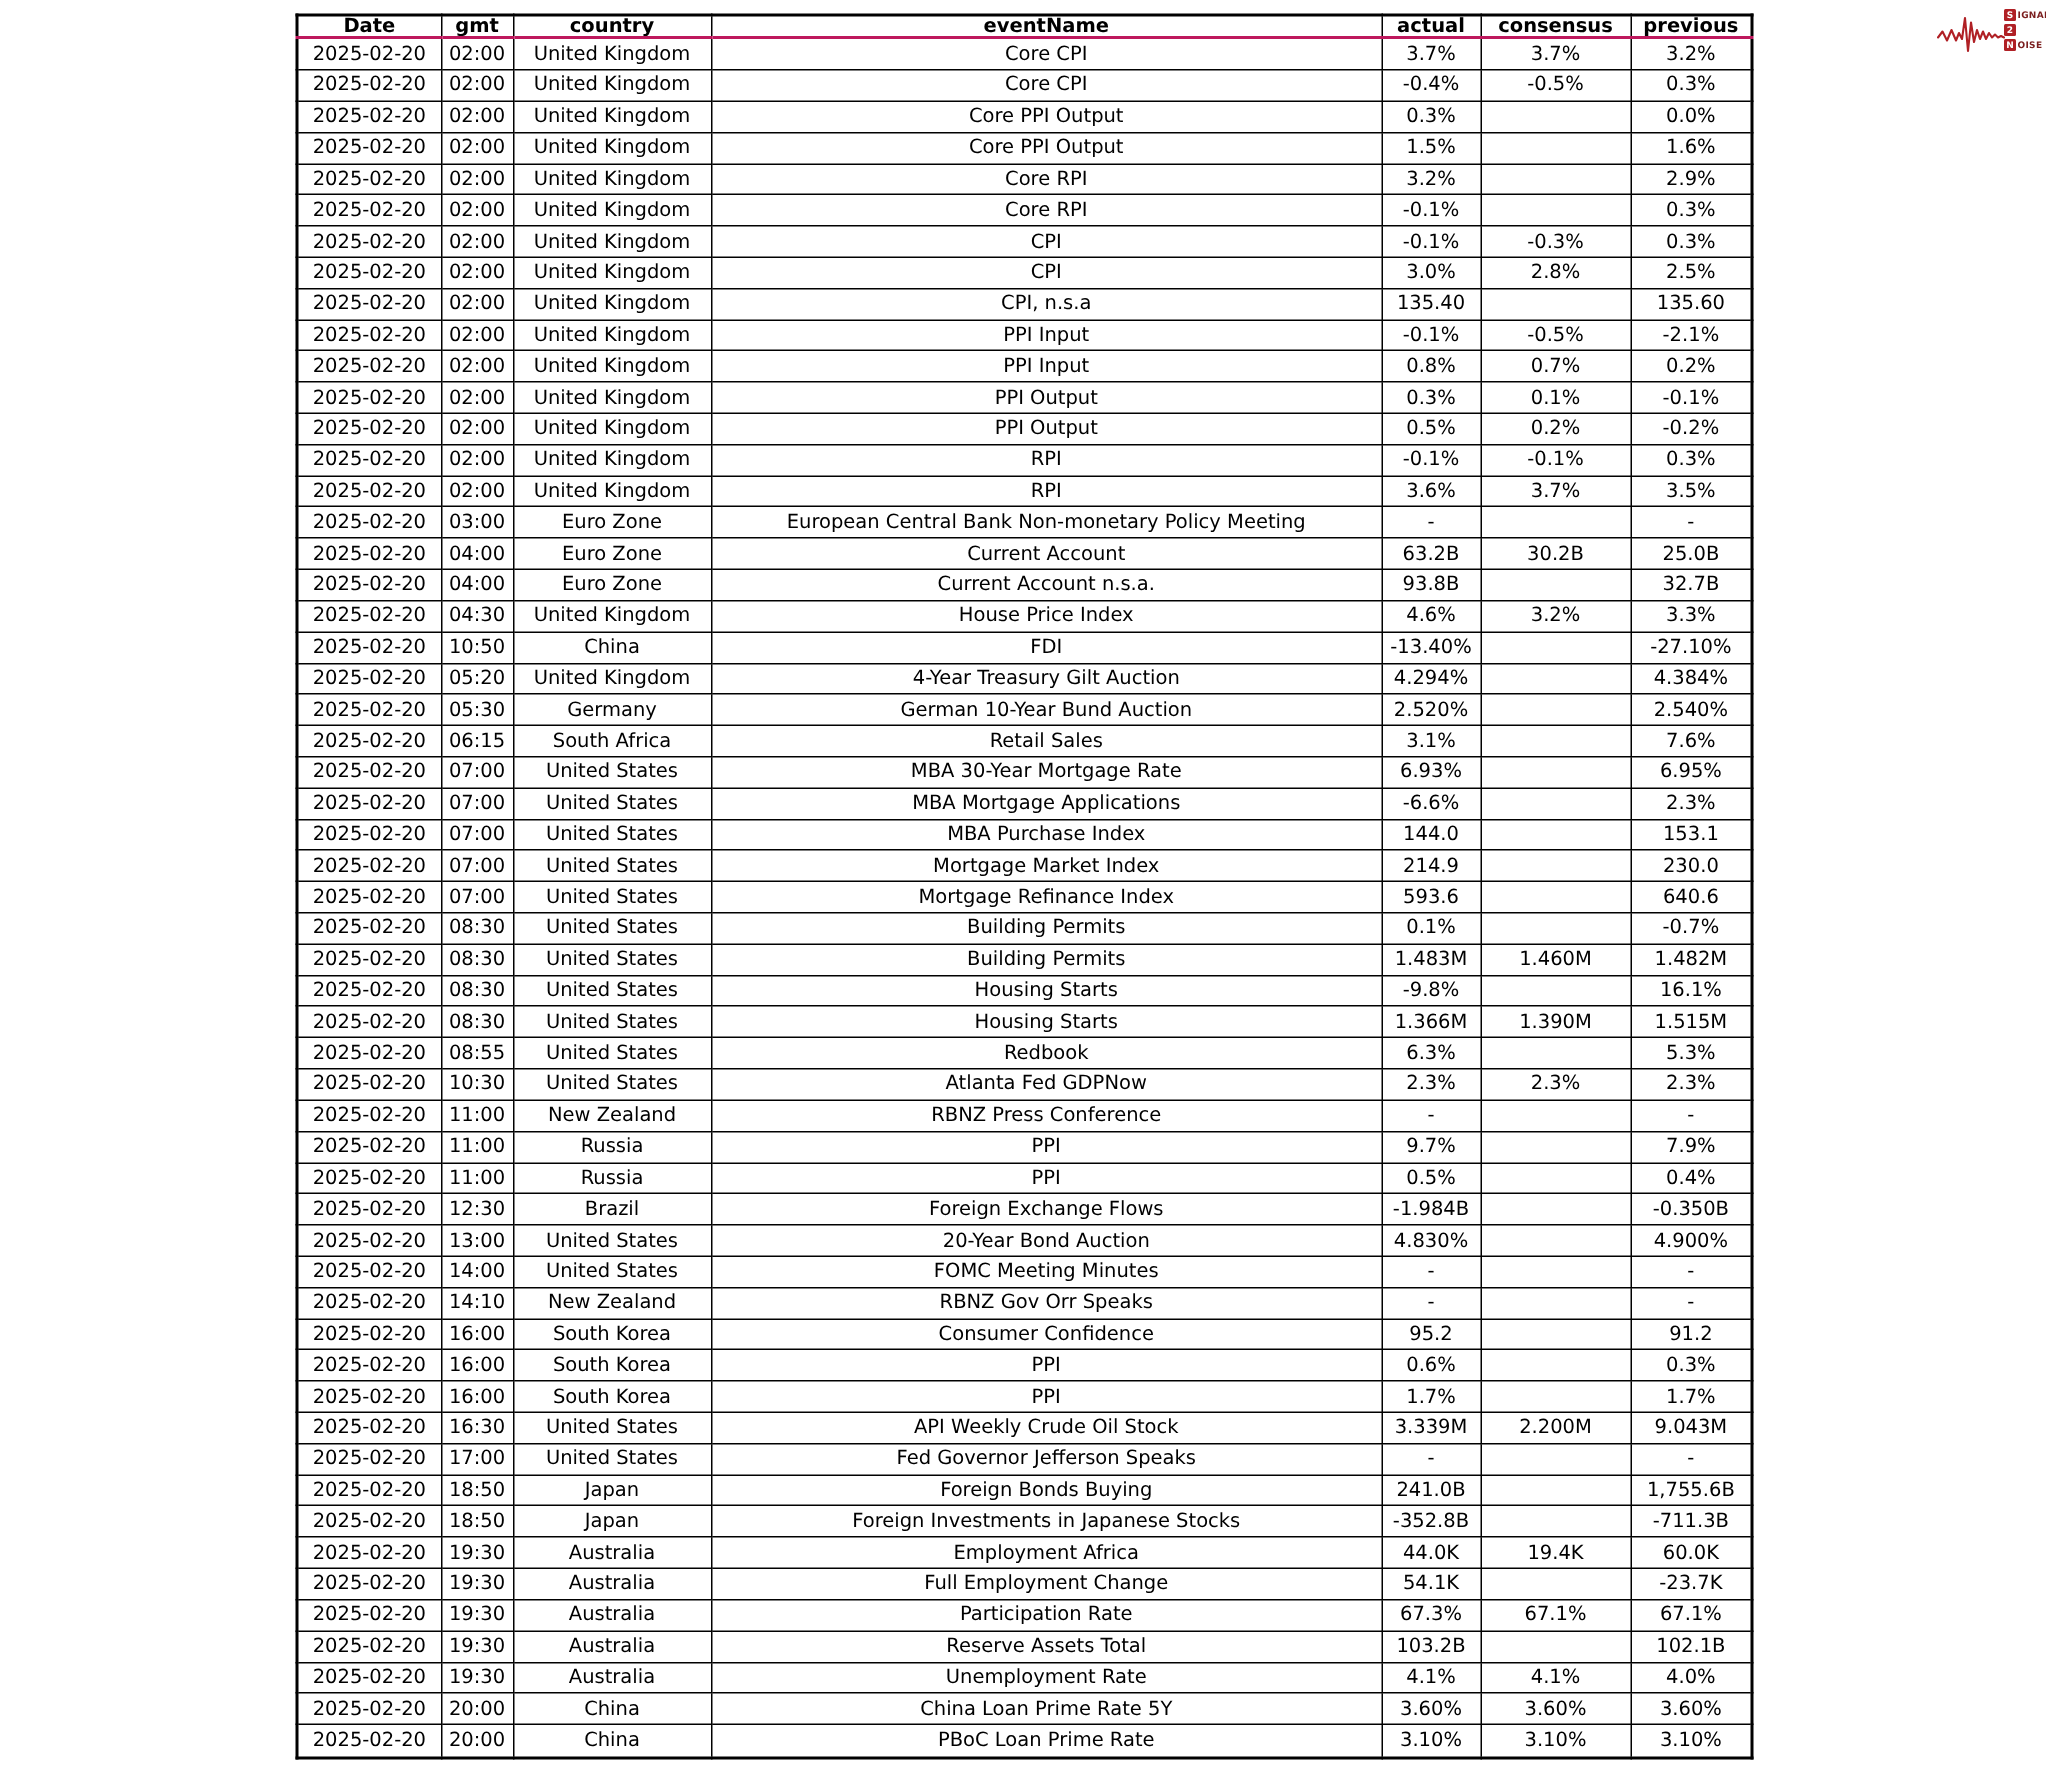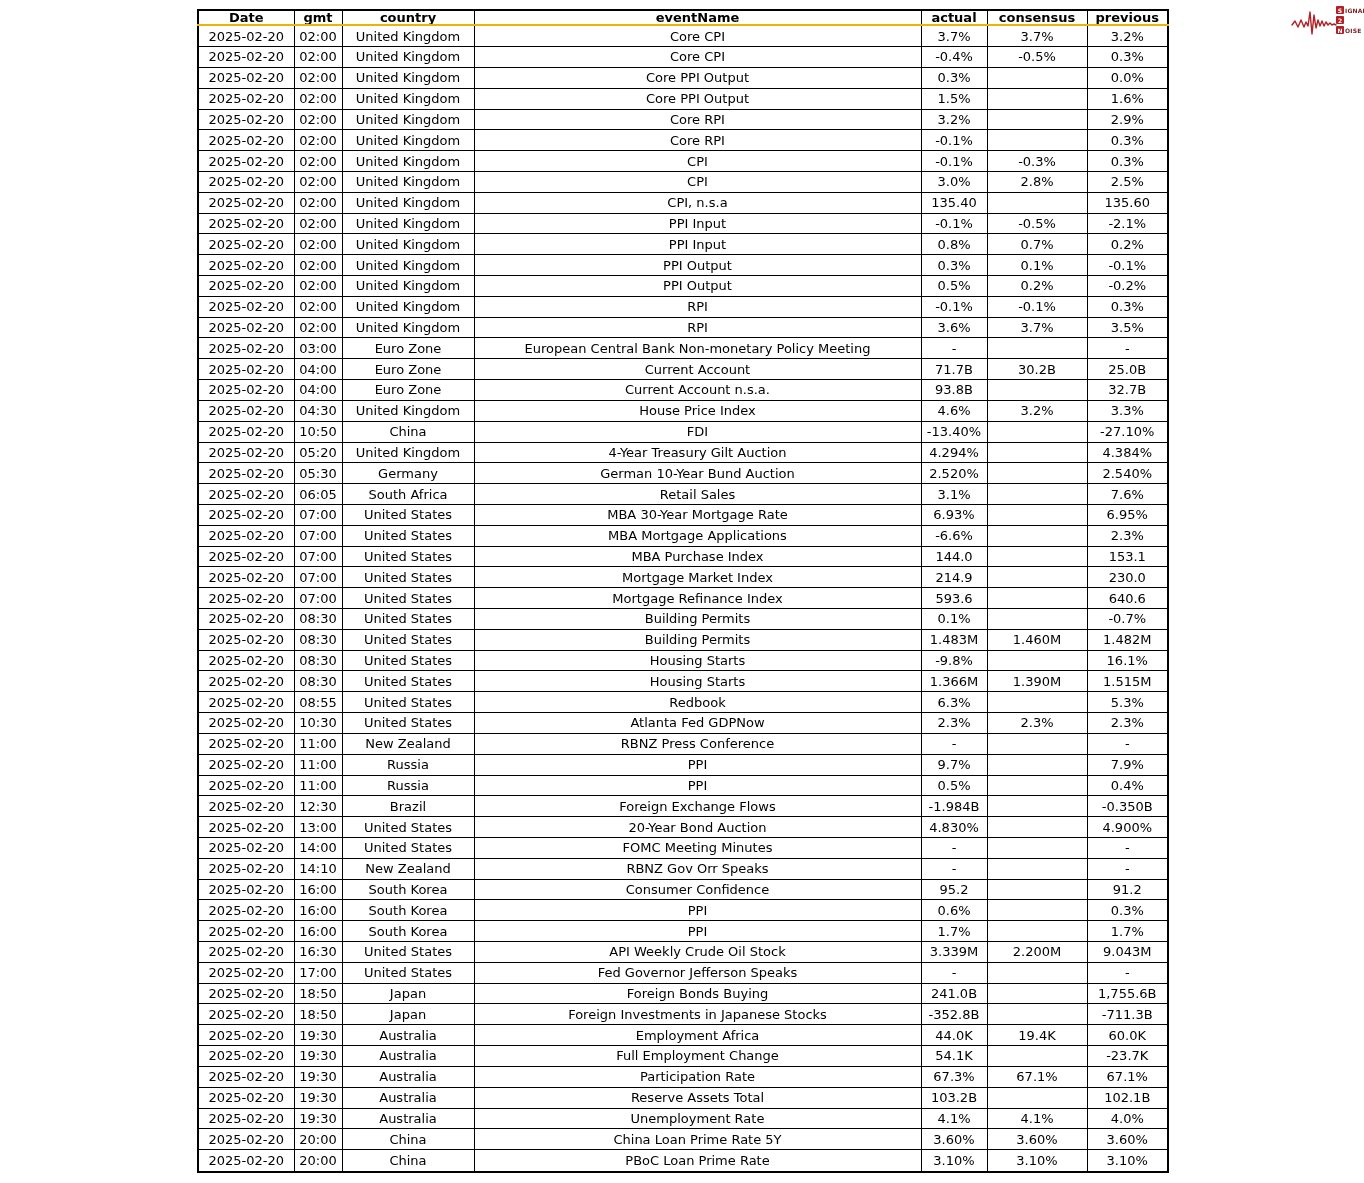--- a/index.html
+++ b/index.html
@@ -31,21 +31,21 @@
     text-align: center;
     vertical-align: middle;
     padding: 0 2px;
     font-size: 13px;
     line-height: 1;
     white-space: nowrap;
     overflow: hidden;
   }
   .calendar-table th {
     font-weight: bold;
-    border-bottom: 2px solid #eab308;
+    border-bottom: 2px solid #be185d;
   }
   .col-date     { width: 96px;  }
   .col-gmt      { width: 48px;  }
   .col-country  { width: 132px; }
   .col-event    { width: 447px; }
   .col-actual   { width: 66px;  }
   .col-consensus{ width: 100px; }
   .col-previous { width: 81px;  }
 
   .logo {
@@ -261,21 +261,21 @@
         <td>European Central Bank Non-monetary Policy Meeting</td>
         <td>-</td>
         <td></td>
         <td>-</td>
       </tr>
       <tr>
         <td>2025-02-20</td>
         <td>04:00</td>
         <td>Euro Zone</td>
         <td>Current Account</td>
-        <td>71.7B</td>
+        <td>63.2B</td>
         <td>30.2B</td>
         <td>25.0B</td>
       </tr>
       <tr>
         <td>2025-02-20</td>
         <td>04:00</td>
         <td>Euro Zone</td>
         <td>Current Account n.s.a.</td>
         <td>93.8B</td>
         <td></td>
@@ -312,21 +312,21 @@
         <td>2025-02-20</td>
         <td>05:30</td>
         <td>Germany</td>
         <td>German 10-Year Bund Auction</td>
         <td>2.520%</td>
         <td></td>
         <td>2.540%</td>
       </tr>
       <tr>
         <td>2025-02-20</td>
-        <td>06:05</td>
+        <td>06:15</td>
         <td>South Africa</td>
         <td>Retail Sales</td>
         <td>3.1%</td>
         <td></td>
         <td>7.6%</td>
       </tr>
       <tr>
         <td>2025-02-20</td>
         <td>07:00</td>
         <td>United States</td>

